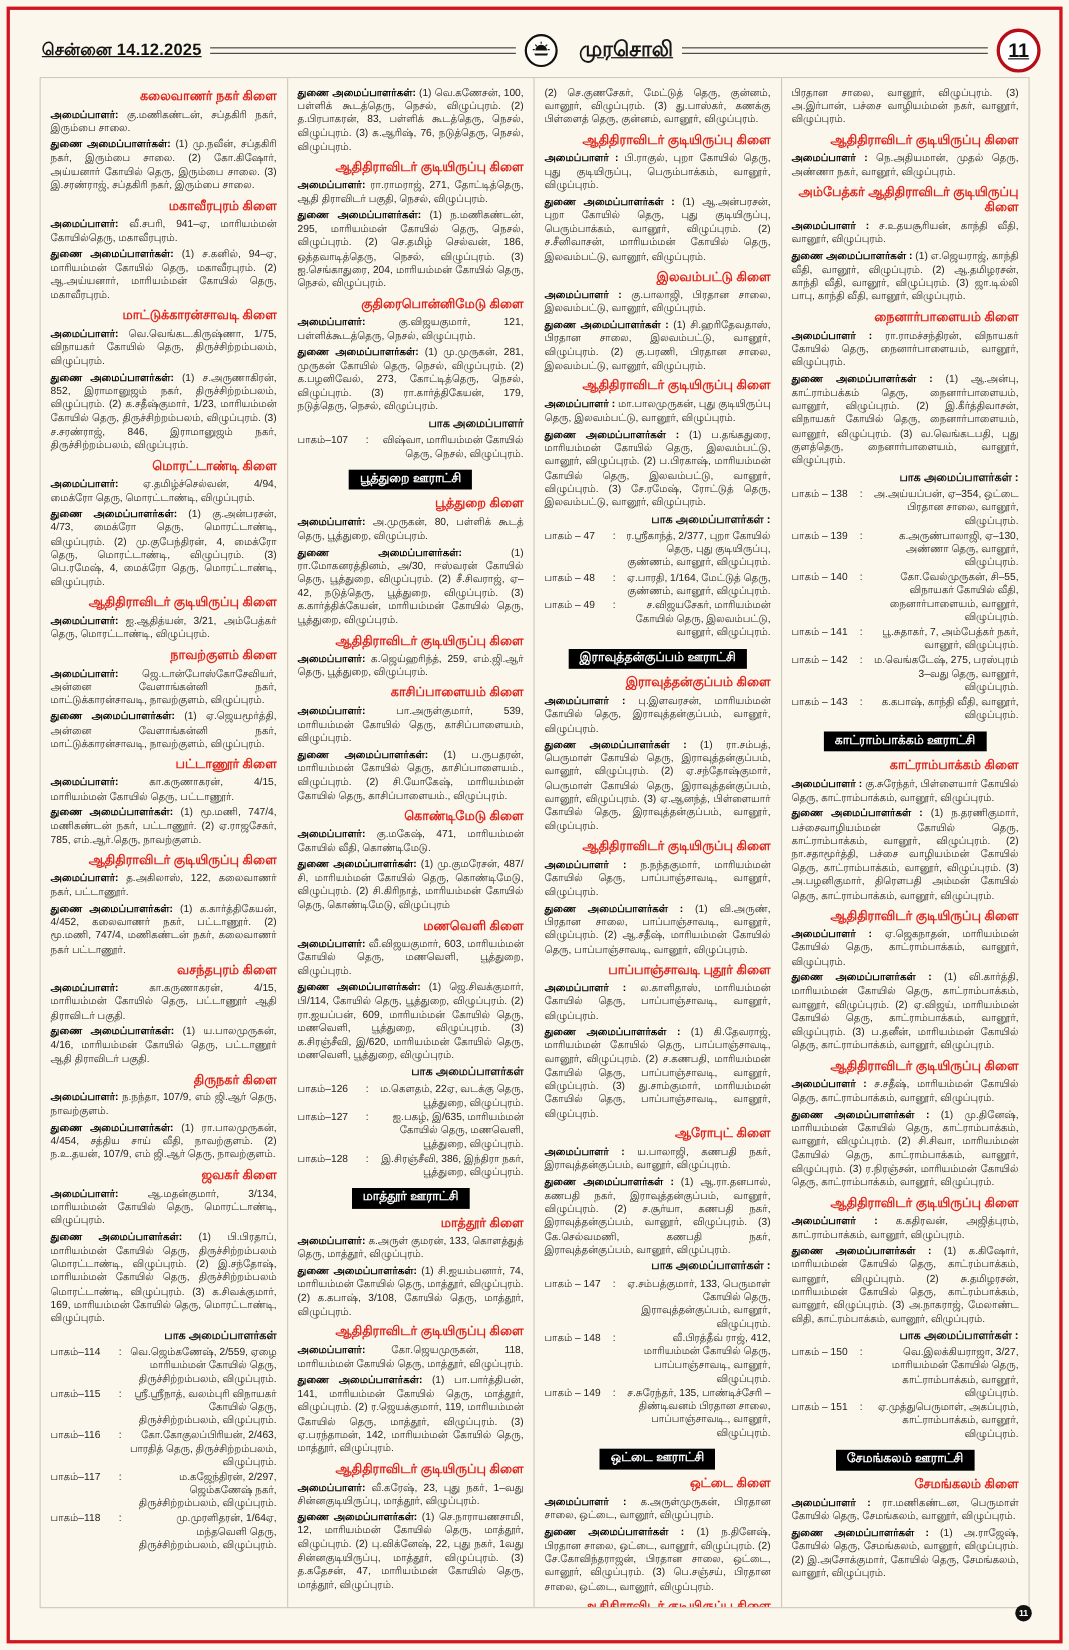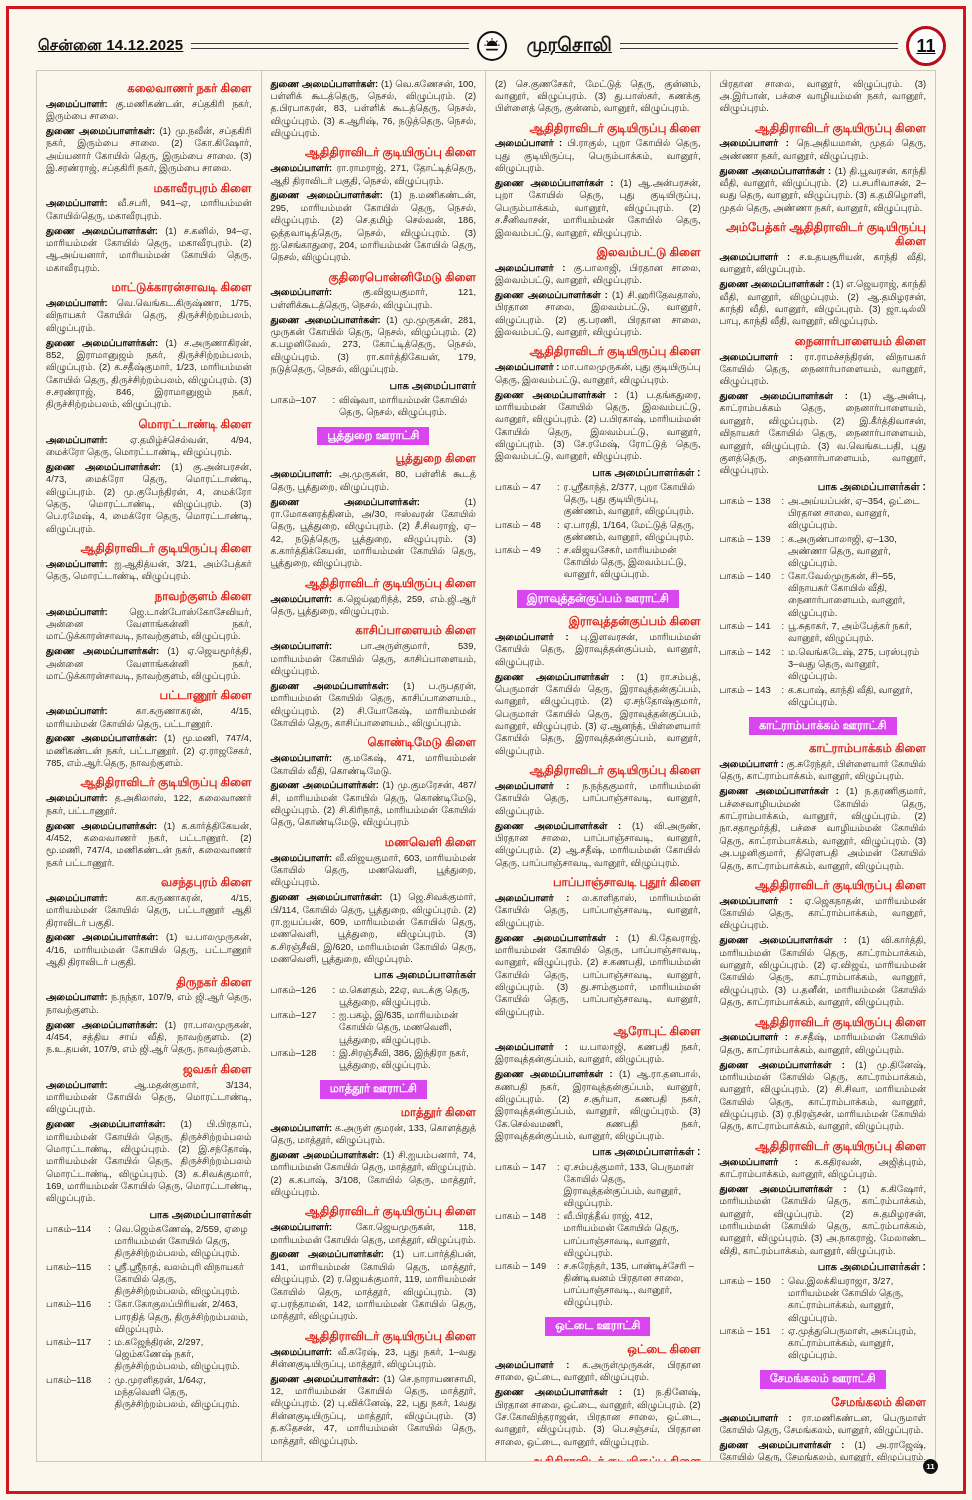--- a/index.html
+++ b/index.html
@@ -23,27 +23,27 @@
   
   .columns{
     position:absolute;left:36px;right:36px;top:70px;bottom:38px;
     display:flex;border:1px solid #cdc9bb;background:#fbf7ec;
   }
   .col{flex:1 1 25%;padding:4px 9px 6px 9px;box-sizing:border-box;overflow:hidden;border-right:1px solid #cdc9bb;}
   .col:last-child{border-right:none;}
   .sec-head{color:#e2231a;font-weight:bold;font-size:11.6px;text-align:right;margin:6px 0 3px;line-height:1.2;}
   .sub-head{color:#151515;font-weight:bold;font-size:10.2px;text-align:right;margin:4px 0 2px;line-height:1.2;}
   .hp{text-align:center;margin:7px 0 2px;}
-  .hp span{display:inline-block;background:#d946ef;color:#fff;font-weight:bold;font-size:11.3px;padding:2px 10px 3px;line-height:1.2;}
+  .hp span{display:inline-block;background:#000000;color:#fff;font-weight:bold;font-size:11.3px;padding:2px 10px 3px;line-height:1.2;}
   p.para{font-size:9.3px;line-height:1.33;color:#1f1f1f;text-align:justify;margin:2.5px 0;}
   p.para b{color:#000;}
   .bagam{display:flex;font-size:9.3px;line-height:1.3;color:#1f1f1f;margin:1.5px 0;}
   .bagam .lbl{flex:0 0 58px;white-space:nowrap;}
   .bagam .sep{flex:0 0 auto;padding:0 4px;}
-  .bagam .txt{flex:1 1 auto;text-align:left;}
+  .bagam .txt{flex:1 1 auto;text-align:right;}
   .footer-dot{
     position:absolute;right:34px;bottom:26px;width:15px;height:15px;border-radius:50%;
     background:#111;color:#fff;display:flex;align-items:center;justify-content:center;
     font-size:8px;font-weight:bold;
   }
 </style>
 </head>
 <body>
 
 <div class="frame"></div>
@@ -249,21 +249,20 @@
       <div class="hp"><span>ஒட்டை ஊராட்சி</span></div>
       <div class="sec-head">ஒட்டை கிளை</div>
       <p class="para"><b>அமைப்பாளர் : </b>க.அருள்முருகன், பிரதான சாலை, ஒட்டை, வானூர், விழுப்புரம்.</p>
       <p class="para"><b>துணை அமைப்பாளர்கள் : </b>(1) ந.தினேஷ், பிரதான சாலை, ஒட்டை, வானூர், விழுப்புரம். (2) சே.கோவிந்தராஜன், பிரதான சாலை, ஒட்டை, வானூர், விழுப்புரம். (3) பெ.சஞ்சய், பிரதான சாலை, ஒட்டை, வானூர், விழுப்புரம்.</p>
       <div class="sec-head">ஆதிதிராவிடர் குடியிருப்பு கிளை</div>
     </div>
     <div class="col">
       <p class="para">பிரதான சாலை, வானூர், விழுப்புரம். (3) அ.இர்பான், பச்சை வாழியம்மன் நகர், வானூர், விழுப்புரம்.</p>
       <div class="sec-head">ஆதிதிராவிடர் குடியிருப்பு கிளை</div>
       <p class="para"><b>அமைப்பாளர் : </b>நெ.அதியமான், முதல் தெரு, அண்ணா நகர், வானூர், விழுப்புரம்.</p>
-      <p class="para"><b>துணை அமைப்பாளர்கள் : </b>(1) தி.பூவரசன், காந்தி வீதி, வானூர், விழுப்புரம். (2) ப.சபரிவாசன், 2–வது தெரு, வானூர், விழுப்புரம். (3) க.தமிழொளி, முதல் தெரு, அண்ணா நகர், வானூர், விழுப்புரம்.</p>
       <div class="sec-head">அம்பேத்கர் ஆதிதிராவிடர் குடியிருப்பு கிளை</div>
       <p class="para"><b>அமைப்பாளர் : </b>ச.உதயசூரியன், காந்தி வீதி, வானூர், விழுப்புரம்.</p>
       <p class="para"><b>துணை அமைப்பாளர்கள் : </b>(1) எ.ஜெயராஜ், காந்தி வீதி, வானூர், விழுப்புரம். (2) ஆ.தமிழரசன், காந்தி வீதி, வானூர், விழுப்புரம். (3) ஜா.டில்லி பாபு, காந்தி வீதி, வானூர், விழுப்புரம்.</p>
       <div class="sec-head">நைனார்பாளையம் கிளை</div>
       <p class="para"><b>அமைப்பாளர் : </b>ரா.ராமச்சந்திரன், விநாயகர் கோயில் தெரு, நைனார்பாளையம், வானூர், விழுப்புரம்.</p>
       <p class="para"><b>துணை அமைப்பாளர்கள் : </b>(1) ஆ.அன்பு, காட்ராம்பக்கம் தெரு, நைனார்பாளையம், வானூர், விழுப்புரம். (2) இ.கீர்த்திவாசன், விநாயகர் கோயில் தெரு, நைனார்பாளையம், வானூர், விழுப்புரம். (3) வ.வெங்கடபதி, புது குளத்தெரு, நைனார்பாளையம், வானூர், விழுப்புரம்.</p>
       <div class="sub-head">பாக அமைப்பாளர்கள் :</div>
       <div class="bagam">
         <span class="lbl">பாகம் – 138</span>
         <span class="sep">:</span>

